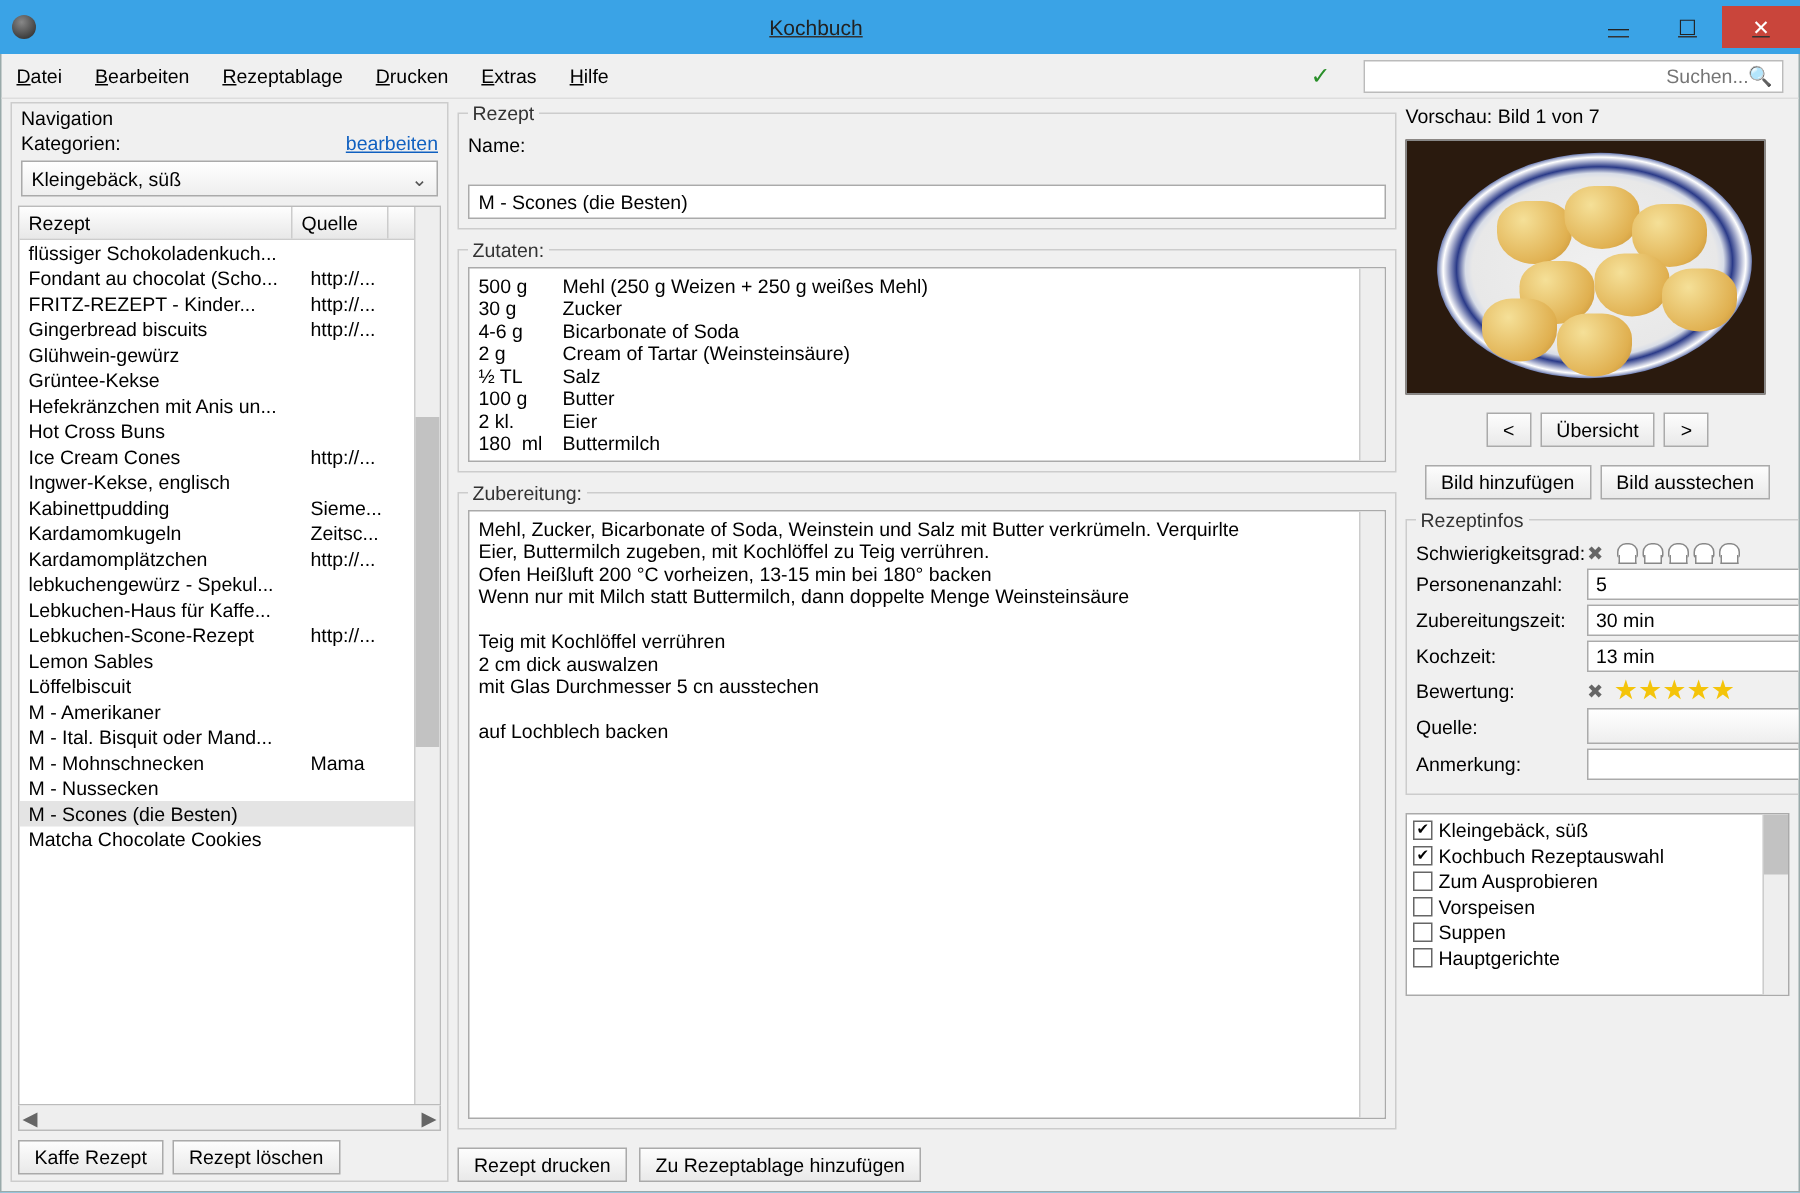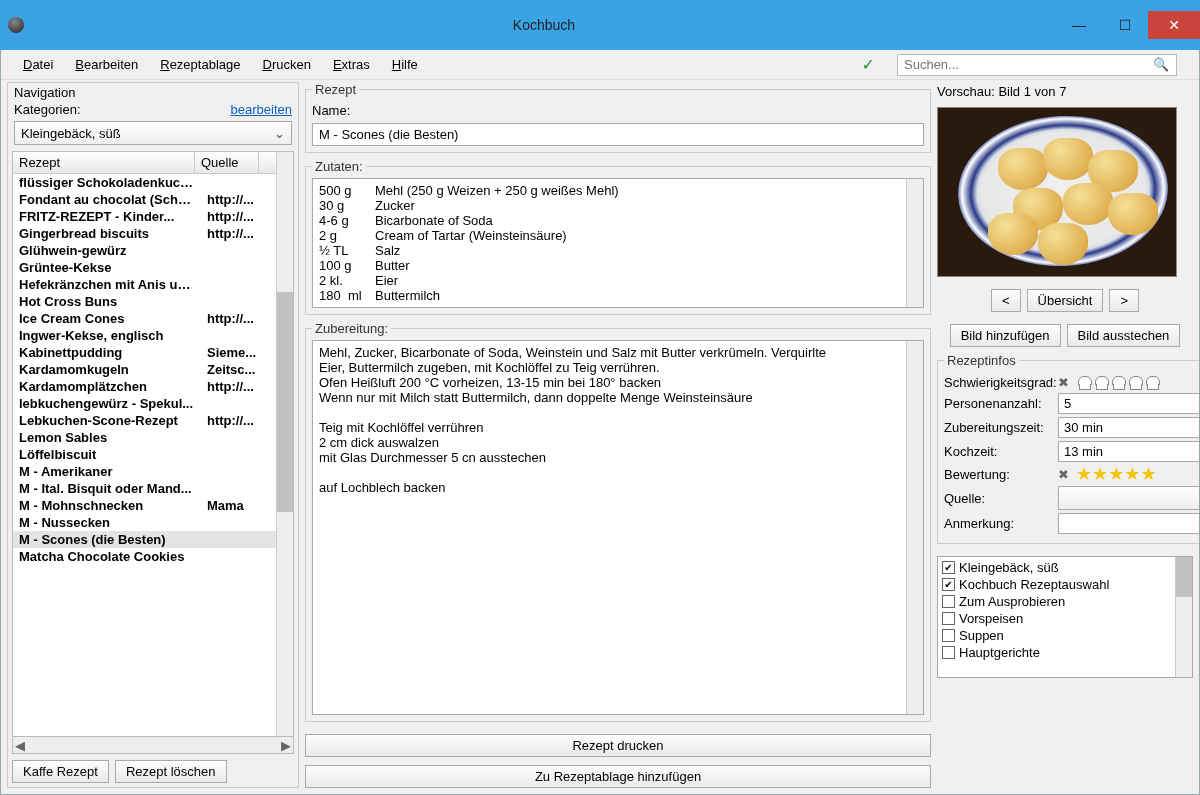--- a/index.html
+++ b/index.html
@@ -1,62 +1,62 @@
 <!DOCTYPE html>
 <html><head>
 <meta charset="utf-8">
 <style>
 * { box-sizing: border-box; margin: 0; padding: 0; font-family: "Segoe UI", Tahoma, sans-serif; font-size: 13px; }
 body { background: #3aa3e6; width: 1200px; height: 795px; overflow: hidden; }
 .window { background: #3aa3e6; width: 100%; height: 100%; display: flex; flex-direction: column; }
-.titlebar { height: 50px; display: flex; align-items: center; padding: 0 0 0 8px; color: #333; }
+.titlebar { height: 36px; display: flex; align-items: center; padding: 0 0 0 8px; color: #333; text-decoration: underline; }
 .titlebar .app-icon { width: 16px; height: 16px; background: radial-gradient(circle at 40% 30%, #888, #222); border-radius: 50%; margin-right: 8px; }
 .titlebar .title { flex: 1; text-align: center; font-size: 14px; color: #222; }
 .win-controls { display: flex; }
 .win-btn { width: 46px; height: 28px; display: flex; align-items: center; justify-content: center; color: #222; font-size: 14px; }
 .win-close { background: #c9453b; color: #fff; width: 52px; }
 .content { background: #f0f0f0; flex: 1; display: flex; flex-direction: column; border: 1px solid #9aa; border-top: none; }
-.menubar { height: 30px; display: flex; align-items: center; padding: 0 22px; gap: 22px; border-bottom: 1px solid #ddd; }
+.menubar { height: 30px; display: flex; align-items: center; padding: 0 10px; gap: 22px; border-bottom: 1px solid #ddd; }
 .menubar .menu-item { cursor: default; }
 .menubar .menu-item u { text-decoration: underline; }
 .menubar .spacer { flex: 1; }
 .menubar .check { color: #2a8f2a; font-size: 16px; }
 .searchbox { width: 280px; height: 22px; border: 1px solid #bbb; background: #fff; display: flex; align-items: center; padding: 0 6px; }
-.searchbox input { border: none; outline: none; flex: 1; color: #4d7c0f; }
+.searchbox input { border: none; outline: none; flex: 1; color: #4d7c0f; text-align: right; }
 .searchbox .mag { color: #888; }
 .main { flex: 1; display: flex; padding: 2px 6px 6px 6px; gap: 6px; overflow: hidden; }
 .sidebar { width: 292px; display: flex; flex-direction: column; border: 1px solid #ccc; padding: 2px 4px 4px 4px; }
 fieldset { border: 1px solid #ccc; padding: 4px 6px 6px 6px; margin-bottom: 6px; }
 legend { padding: 0 3px; color: #333; }
 .cat-row { display: flex; justify-content: space-between; margin: 2px 0 4px 0; }
 .cat-row a { color: #1060c0; text-decoration: underline; }
 .combo { width: 100%; height: 24px; border: 1px solid #aaa; background: linear-gradient(#fff,#eee); display: flex; align-items: center; padding: 0 6px; justify-content: space-between; margin-bottom: 6px; }
 .combo .chev { color: #555; }
 .recipe-list-wrap { flex: 1; display: flex; border: 1px solid #bbb; background: #fff; overflow: hidden; }
 .recipe-list { flex: 1; overflow: hidden; }
 .list-head { display: flex; background: linear-gradient(#fefefe,#e8e8e8); border-bottom: 1px solid #ccc; }
 .list-head div { padding: 3px 6px; border-right: 1px solid #ccc; }
 .col-r { width: 182px; } .col-q { width: 64px; }
-.list-body { height: 560px; overflow: hidden; font-weight: bold; }
+.list-body { height: 560px; overflow: hidden; }
 .list-row { display: flex; padding: 1px 0; white-space: nowrap; }
 .list-row.selected { background: #e4e4e4; }
 .list-row .c1 { width: 188px; padding: 0 6px; overflow: hidden; text-overflow: ellipsis; }
 .list-row .c2 { width: 64px; padding: 0 6px; overflow: hidden; text-overflow: ellipsis; }
 .v-scroll { width: 17px; background: #eee; border-left: 1px solid #ccc; position: relative; }
 .v-thumb { position: absolute; width: 100%; background: #c2c2c2; }
 .h-scroll { height: 17px; background: #eee; border: 1px solid #bbb; border-top: none; display: flex; align-items: center; justify-content: space-between; padding: 0 2px; color: #666; font-size: 10px; }
 .sidebar-buttons { display: flex; gap: 6px; margin-top: 6px; }
 .btn { border: 1px solid #aaa; background: linear-gradient(#fdfdfd,#e9e9e9); padding: 3px 10px; cursor: default; }
 .center { flex: 1; display: flex; flex-direction: column; }
 .center fieldset { display: flex; flex-direction: column; }
-.name-row { display: flex; align-items: center; gap: 8px; margin: 2px 0 5px 0; }
+.name-row { display: flex; align-items: center; gap: 8px; margin: 2px 0 19px 0; }
 .txt-input { border: 1px solid #aaa; background: #fff; padding: 3px 6px; width: 100%; }
 .textarea-wrap { flex: 1; display: flex; border: 1px solid #aaa; background: #fff; }
 .ta { flex: 1; padding: 4px 6px; white-space: pre; overflow: hidden; font-family: inherit; }
-.center-buttons { display: flex; gap: 8px; margin-top: auto; flex-direction: column; }
+.center-buttons { display: flex; gap: 8px; margin-top: auto; }
 .right { width: 256px; display: flex; flex-direction: column; gap: 6px; }
 .preview-label { margin: 2px 0; }
 .preview-img { width: 240px; height: 170px; border: 1px solid #888; background: #2a1a0e; position: relative; overflow: hidden; }
 .plate { position: absolute; left: 20px; top: 8px; width: 210px; height: 150px; border-radius: 50%; background: radial-gradient(ellipse at center, #f0f0f0 0%, #e8e8e8 55%, #d8dde8 58%, #2a3a88 62%, #fff 68%, #284090 72%, #fff 80%, #dde5f5 82%); transform: rotate(-3deg); }
 .scone { position: absolute; width: 50px; height: 42px; border-radius: 40% 40% 50% 50%; background: radial-gradient(circle at 35% 30%, #f5e098, #e0b050 70%, #c08930); }
 .img-nav { display: flex; gap: 6px; justify-content: center; margin: 6px 0; }
 .img-actions { display: flex; gap: 6px; justify-content: center; }
 .info-row { display: flex; align-items: center; margin: 3px 0; gap: 4px; }
 .info-row label { width: 110px; }
 .info-row input { flex: 1; border: 1px solid #aaa; padding: 2px 5px; }
@@ -176,20 +176,24 @@
                 </div>
                 <div class="list-row">
                   <div class="c1">Kardamomplätzchen</div>
                   <div class="c2">http://...</div>
                 </div>
                 <div class="list-row">
                   <div class="c1">lebkuchengewürz - Spekul...</div>
                   <div class="c2"></div>
                 </div>
                 <div class="list-row">
+                  <div class="c1">Lebkuchen-Haus für Kaffe...</div>
+                  <div class="c2"></div>
+                </div>
+                <div class="list-row">
                   <div class="c1">Lebkuchen-Scone-Rezept</div>
                   <div class="c2">http://...</div>
                 </div>
                 <div class="list-row">
                   <div class="c1">Lemon Sables</div>
                   <div class="c2"></div>
                 </div>
                 <div class="list-row">
                   <div class="c1">Löffelbiscuit</div>
                   <div class="c2"></div>

